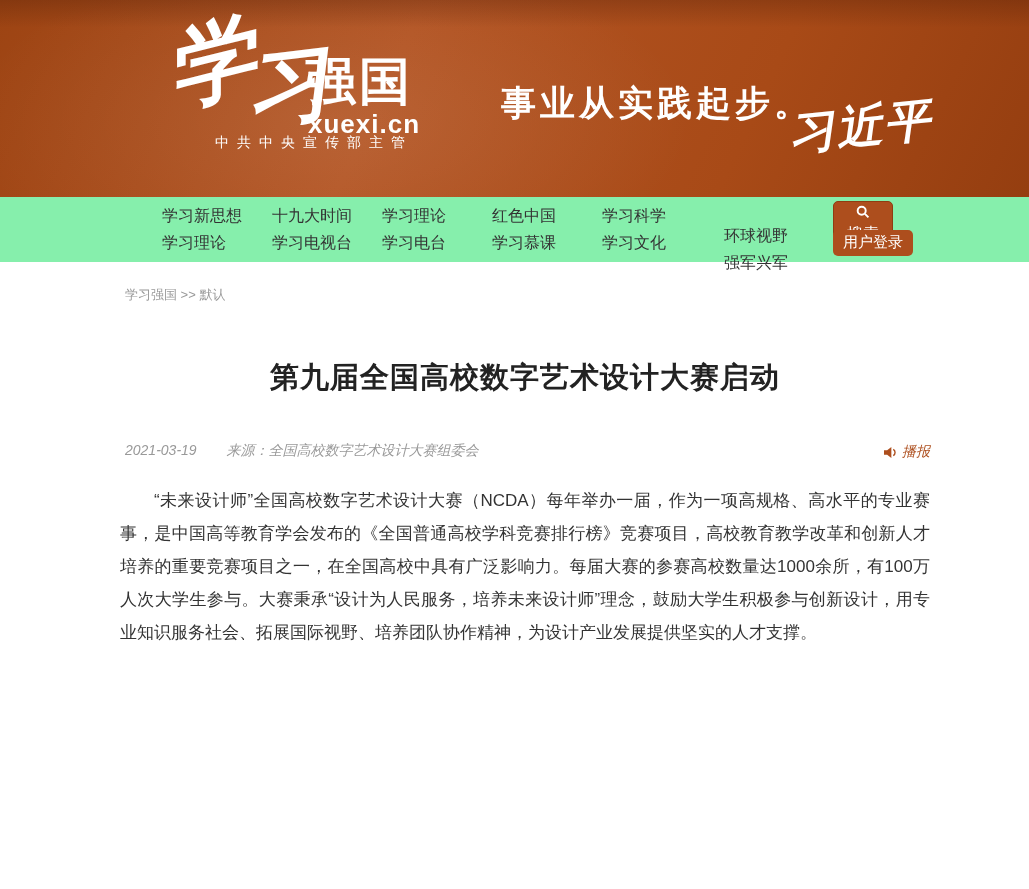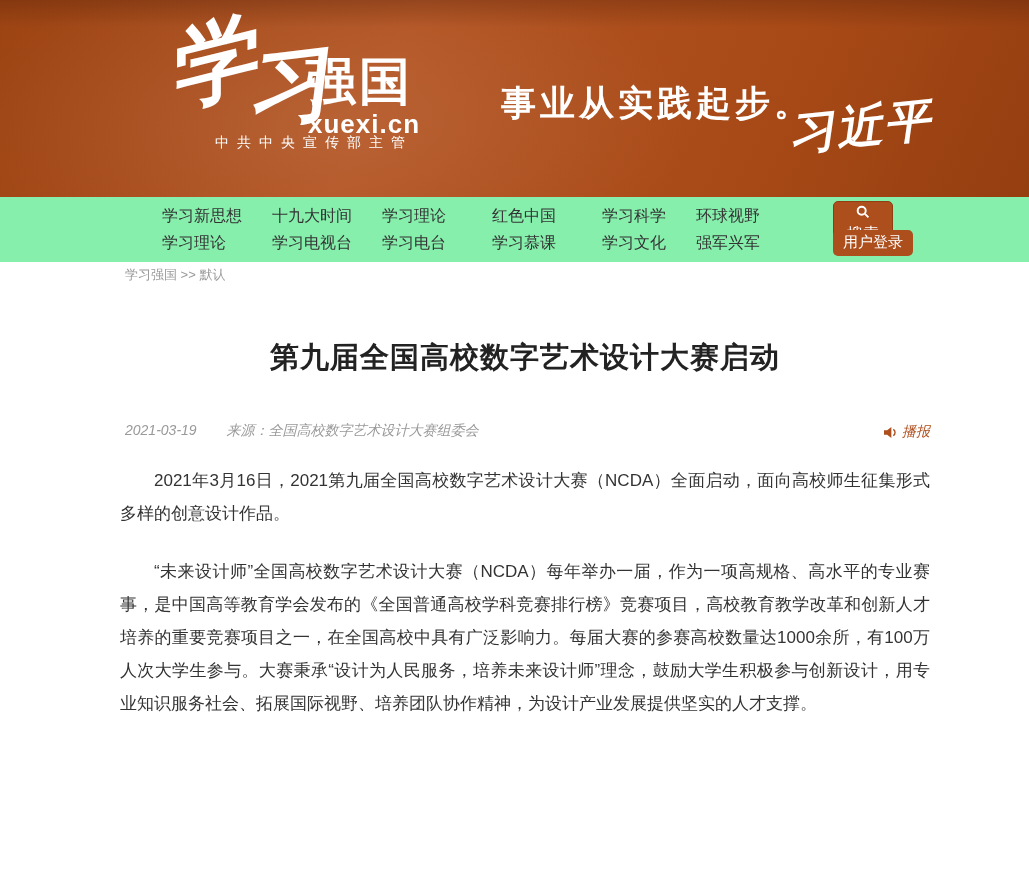--- a/index.html
+++ b/index.html
@@ -34,34 +34,34 @@
   .slogan-line1 { position:absolute; left:546px; top:32px; font-size:35px; font-weight:bold; letter-spacing:4px; white-space:nowrap; }
   .slogan-line2 { position:absolute; left:501px; top:80px; font-size:35px; font-weight:bold; letter-spacing:4px; white-space:nowrap; }
   .signature { position:absolute; left:788px; top:96px; font-size:46px; font-style:italic; font-weight:bold; transform:rotate(-6deg); letter-spacing:2px; white-space:nowrap; }
 
   
   .navbar { position:relative; height:65px; background:#86efac; }
   .nav-inner { position:absolute; left:120px; top:0; width:810px; height:65px; }
   .nav-item { position:absolute; font-size:16px; color:#333; cursor:pointer; white-space:nowrap; }
   .r1 { top:9px; }  .r2 { top:36px; }
   .col1 { left:42px; } .col2 { left:152px; } .col3 { left:262px; }
-  .col4 { left:372px; } .col5 { left:482px; } .col6 { left:576px; }
+  .col4 { left:372px; } .col5 { left:482px; } .col6 { left:604px;margin-top:20px; }
 
   .hdr-btn {
     position:absolute; left:713px;
     background:#ad4e1d; color:#fff; border:none; border-radius:5px;
     font-family:"Liberation Sans", sans-serif; cursor:pointer;
     display:flex; align-items:center; gap:5px;flex-direction:column;
   }
   .search-btn { top:4px;  font-size:16px; padding:3px 13px 4px; border:1px solid #8f3d12; }
   .login-btn  { top:33px; font-size:15px; padding:3px 10px 4px; }
   .search-btn svg { display:block; }
 
   
-  .breadcrumb { margin:4px 0 0 125px; font-size:13px; color:#999; cursor:pointer; }
+  .breadcrumb { margin:24px 0 0 125px; font-size:13px; color:#999; cursor:pointer; }
 
   
   .article { width:810px; margin:0 0 0 120px; }
   .title { text-align:center; font-size:29px; font-weight:bold; color:#222; margin-top:54px; letter-spacing:1px; }
   .meta { position:relative; margin-top:44px; font-size:14px; color:#999; height:20px;font-style:italic; }
   .meta .date { margin-left:5px; }
   .meta .source { margin-left:26px; }
   .broadcast { position:absolute; right:0; top:1px; color:#ad4e1d; font-size:14px; cursor:pointer; display:flex; align-items:center; gap:4px; }
   .broadcast svg { display:block; }
 
@@ -128,17 +128,16 @@
     <span class="broadcast">
       <svg width="14" height="13" viewBox="0 0 16 14">
         <path d="M0 4.5 h3.6 L8.4 0.6 v12.8 L3.6 9.5 H0 Z" fill="#ad4e1d"></path>
         <path d="M10.6 3.4 a4.2 4.2 0 0 1 0 7.2" stroke="#ad4e1d" stroke-width="1.6" fill="none"></path>
       </svg>
       <span>播报</span>
     </span>
   </div>
 
   <div class="content">
-    <p>2021年3月16日，2021第九届全国高校数字艺术设计大赛（NCDA）全面启动，面向高校师生征集形式多样的创意设计作品。</p>
     <p>“未来设计师”全国高校数字艺术设计大赛（NCDA）每年举办一届，作为一项高规格、高水平的专业赛事，是中国高等教育学会发布的《全国普通高校学科竞赛排行榜》竞赛项目，高校教育教学改革和创新人才培养的重要竞赛项目之一，在全国高校中具有广泛影响力。每届大赛的参赛高校数量达1000余所，有100万人次大学生参与。大赛秉承“设计为人民服务，培养未来设计师”理念，鼓励大学生积极参与创新设计，用专业知识服务社会、拓展国际视野、培养团队协作精神，为设计产业发展提供坚实的人才支撑。</p>
 
   </div>
 </div>
 
 </body></html>

